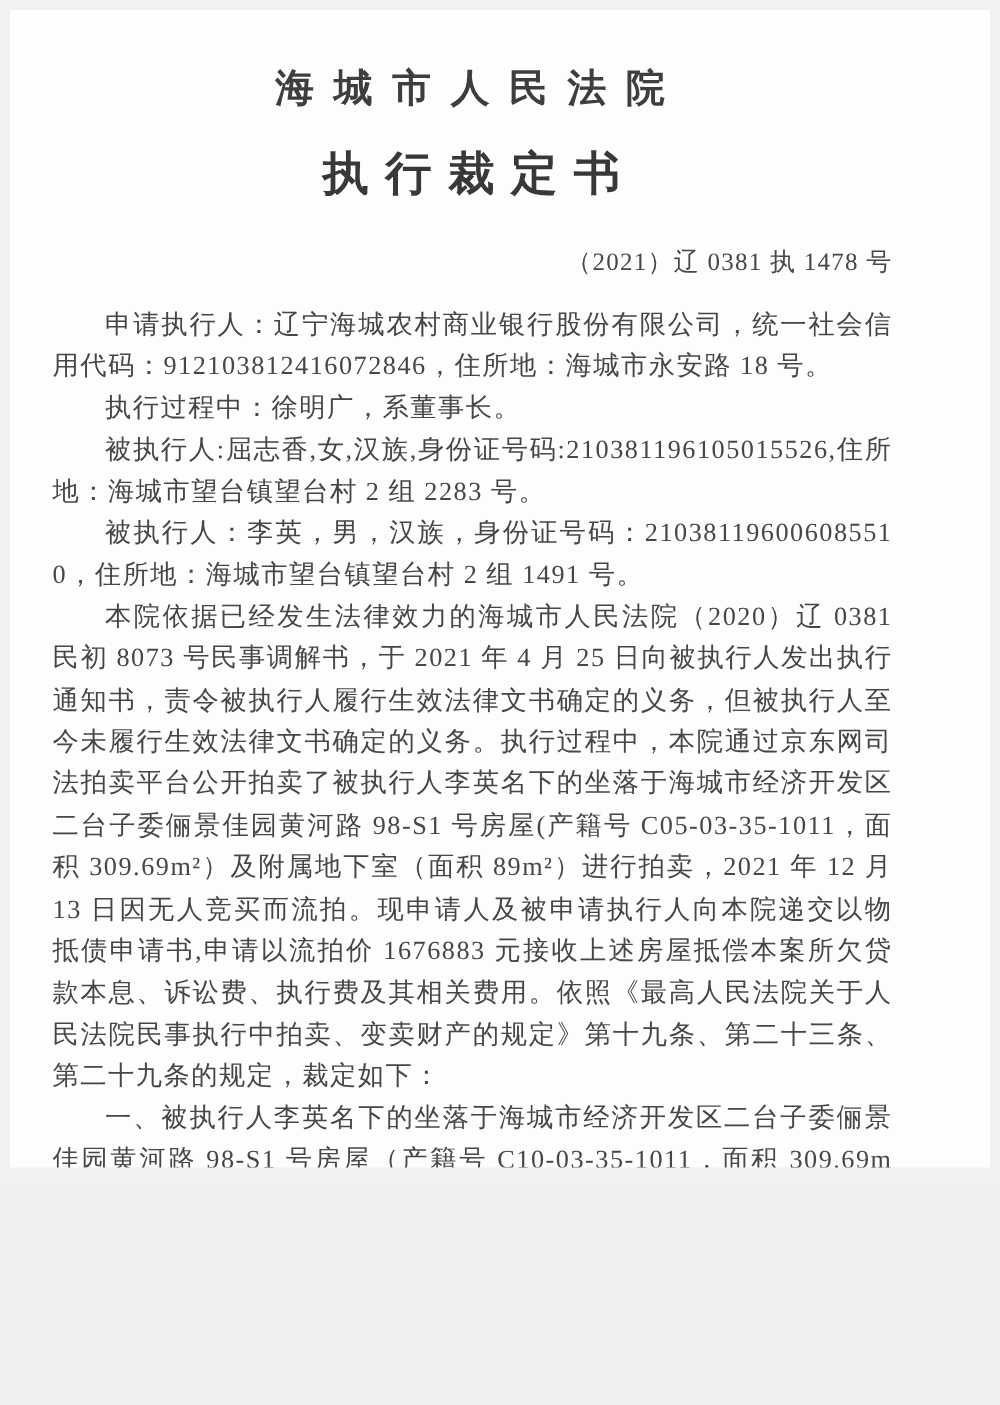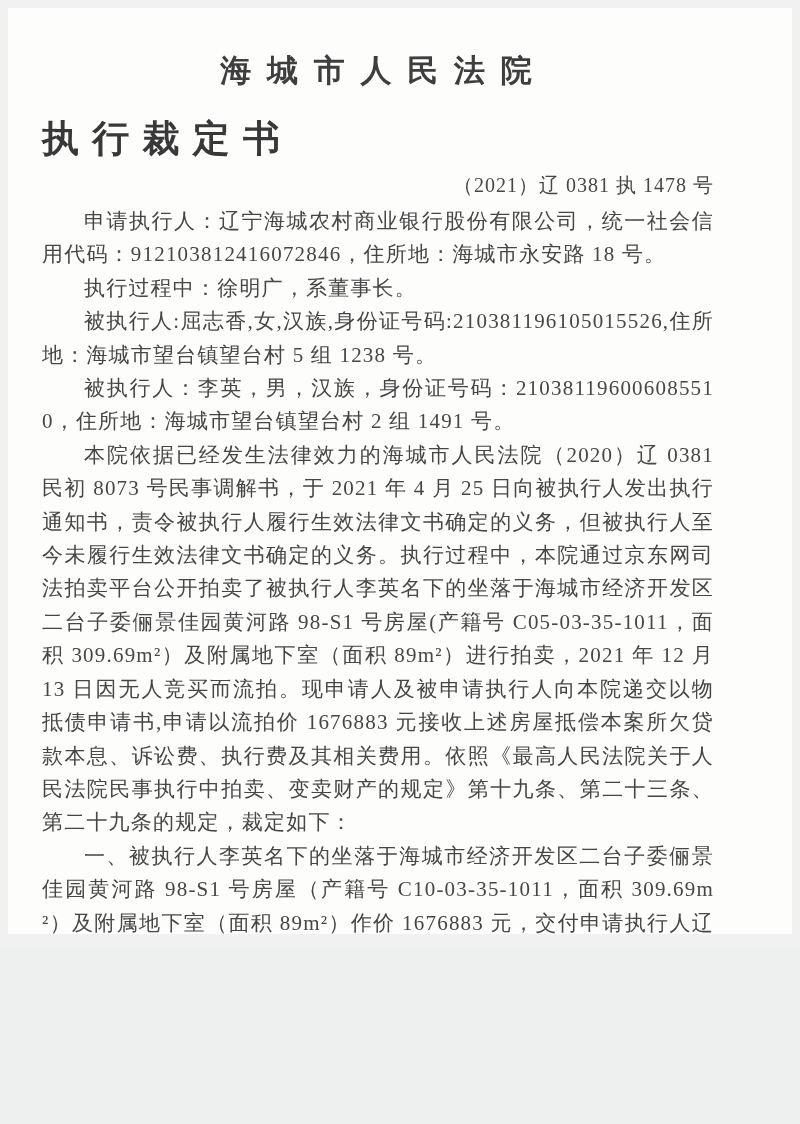--- a/index.html
+++ b/index.html
@@ -29,36 +29,36 @@
     margin: 8px 0 0 0;
     text-align: center;
     font-size: 31px;
     font-weight: 600;
     letter-spacing: 4px;
     color: #3e3e3e;
     white-space: nowrap;
   }
   .doc-title {
     margin: 22px 0 0 0;
-    text-align: left;
+    text-align: center;
     font-size: 37px;
     font-weight: 700;
     letter-spacing: 2px;
     color: #383838;
     white-space: nowrap;
   }
   .case-number {
-    margin-top: 8px;
+    margin-top: 32px;
     text-align: right;
     font-size: 20px;
     letter-spacing: 1px;
     color: #474747;
   }
   .doc-body {
-    margin-top: 6px;
+    margin-top: 20px;
   }
   .doc-body p {
     margin: 0;
     font-size: 21px;
     line-height: 33.4px;
     letter-spacing: 1.2px;
     text-align: justify;
     text-indent: 2em;
     color: #464646;
     word-break: break-all;
@@ -72,20 +72,20 @@
 
     <h1 class="court-name">海 城 市 人 民 法 院</h1>
 
     <h2 class="doc-title">执 行 裁 定 书</h2>
 
     <div class="case-number">（2021）辽 0381 执 1478 号</div>
 
     <div class="doc-body">
       <p>申请执行人：辽宁海城农村商业银行股份有限公司，统一社会信用代码：912103812416072846，住所地：海城市永安路 18 号。</p>
       <p>执行过程中：徐明广，系董事长。</p>
-      <p>被执行人:屈志香,女,汉族,身份证号码:210381196105015526,住所地：海城市望台镇望台村 5 组 1238 号。</p>
+      <p>被执行人:屈志香,女,汉族,身份证号码:210381196105015526,住所地：海城市望台镇望台村 2 组 2283 号。</p>
       <p>被执行人：李英，男，汉族，身份证号码：210381196006085510，住所地：海城市望台镇望台村 2 组 1491 号。</p>
       <p>本院依据已经发生法律效力的海城市人民法院（2020）辽 0381 民初 8073 号民事调解书，于 2021 年 4 月 25 日向被执行人发出执行通知书，责令被执行人履行生效法律文书确定的义务，但被执行人至今未履行生效法律文书确定的义务。执行过程中，本院通过京东网司法拍卖平台公开拍卖了被执行人李英名下的坐落于海城市经济开发区二台子委俪景佳园黄河路 98-S1 号房屋(产籍号 C05-03-35-1011，面积 309.69m²）及附属地下室（面积 89m²）进行拍卖，2021 年 12 月 13 日因无人竞买而流拍。现申请人及被申请执行人向本院递交以物抵债申请书,申请以流拍价 1676883 元接收上述房屋抵偿本案所欠贷款本息、诉讼费、执行费及其相关费用。依照《最高人民法院关于人民法院民事执行中拍卖、变卖财产的规定》第十九条、第二十三条、第二十九条的规定，裁定如下：</p>
       <p>一、被执行人李英名下的坐落于海城市经济开发区二台子委俪景佳园黄河路 98-S1 号房屋（产籍号 C10-03-35-1011，面积 309.69m²）及附属地下室（面积 89m²）作价 1676883 元，交付申请执行人辽宁海城农村商业银行股份有限公司抵偿本案所欠贷款本息、诉讼费、执行</p>
     </div>
 
   </div>
 </div>
 
 </body></html>

